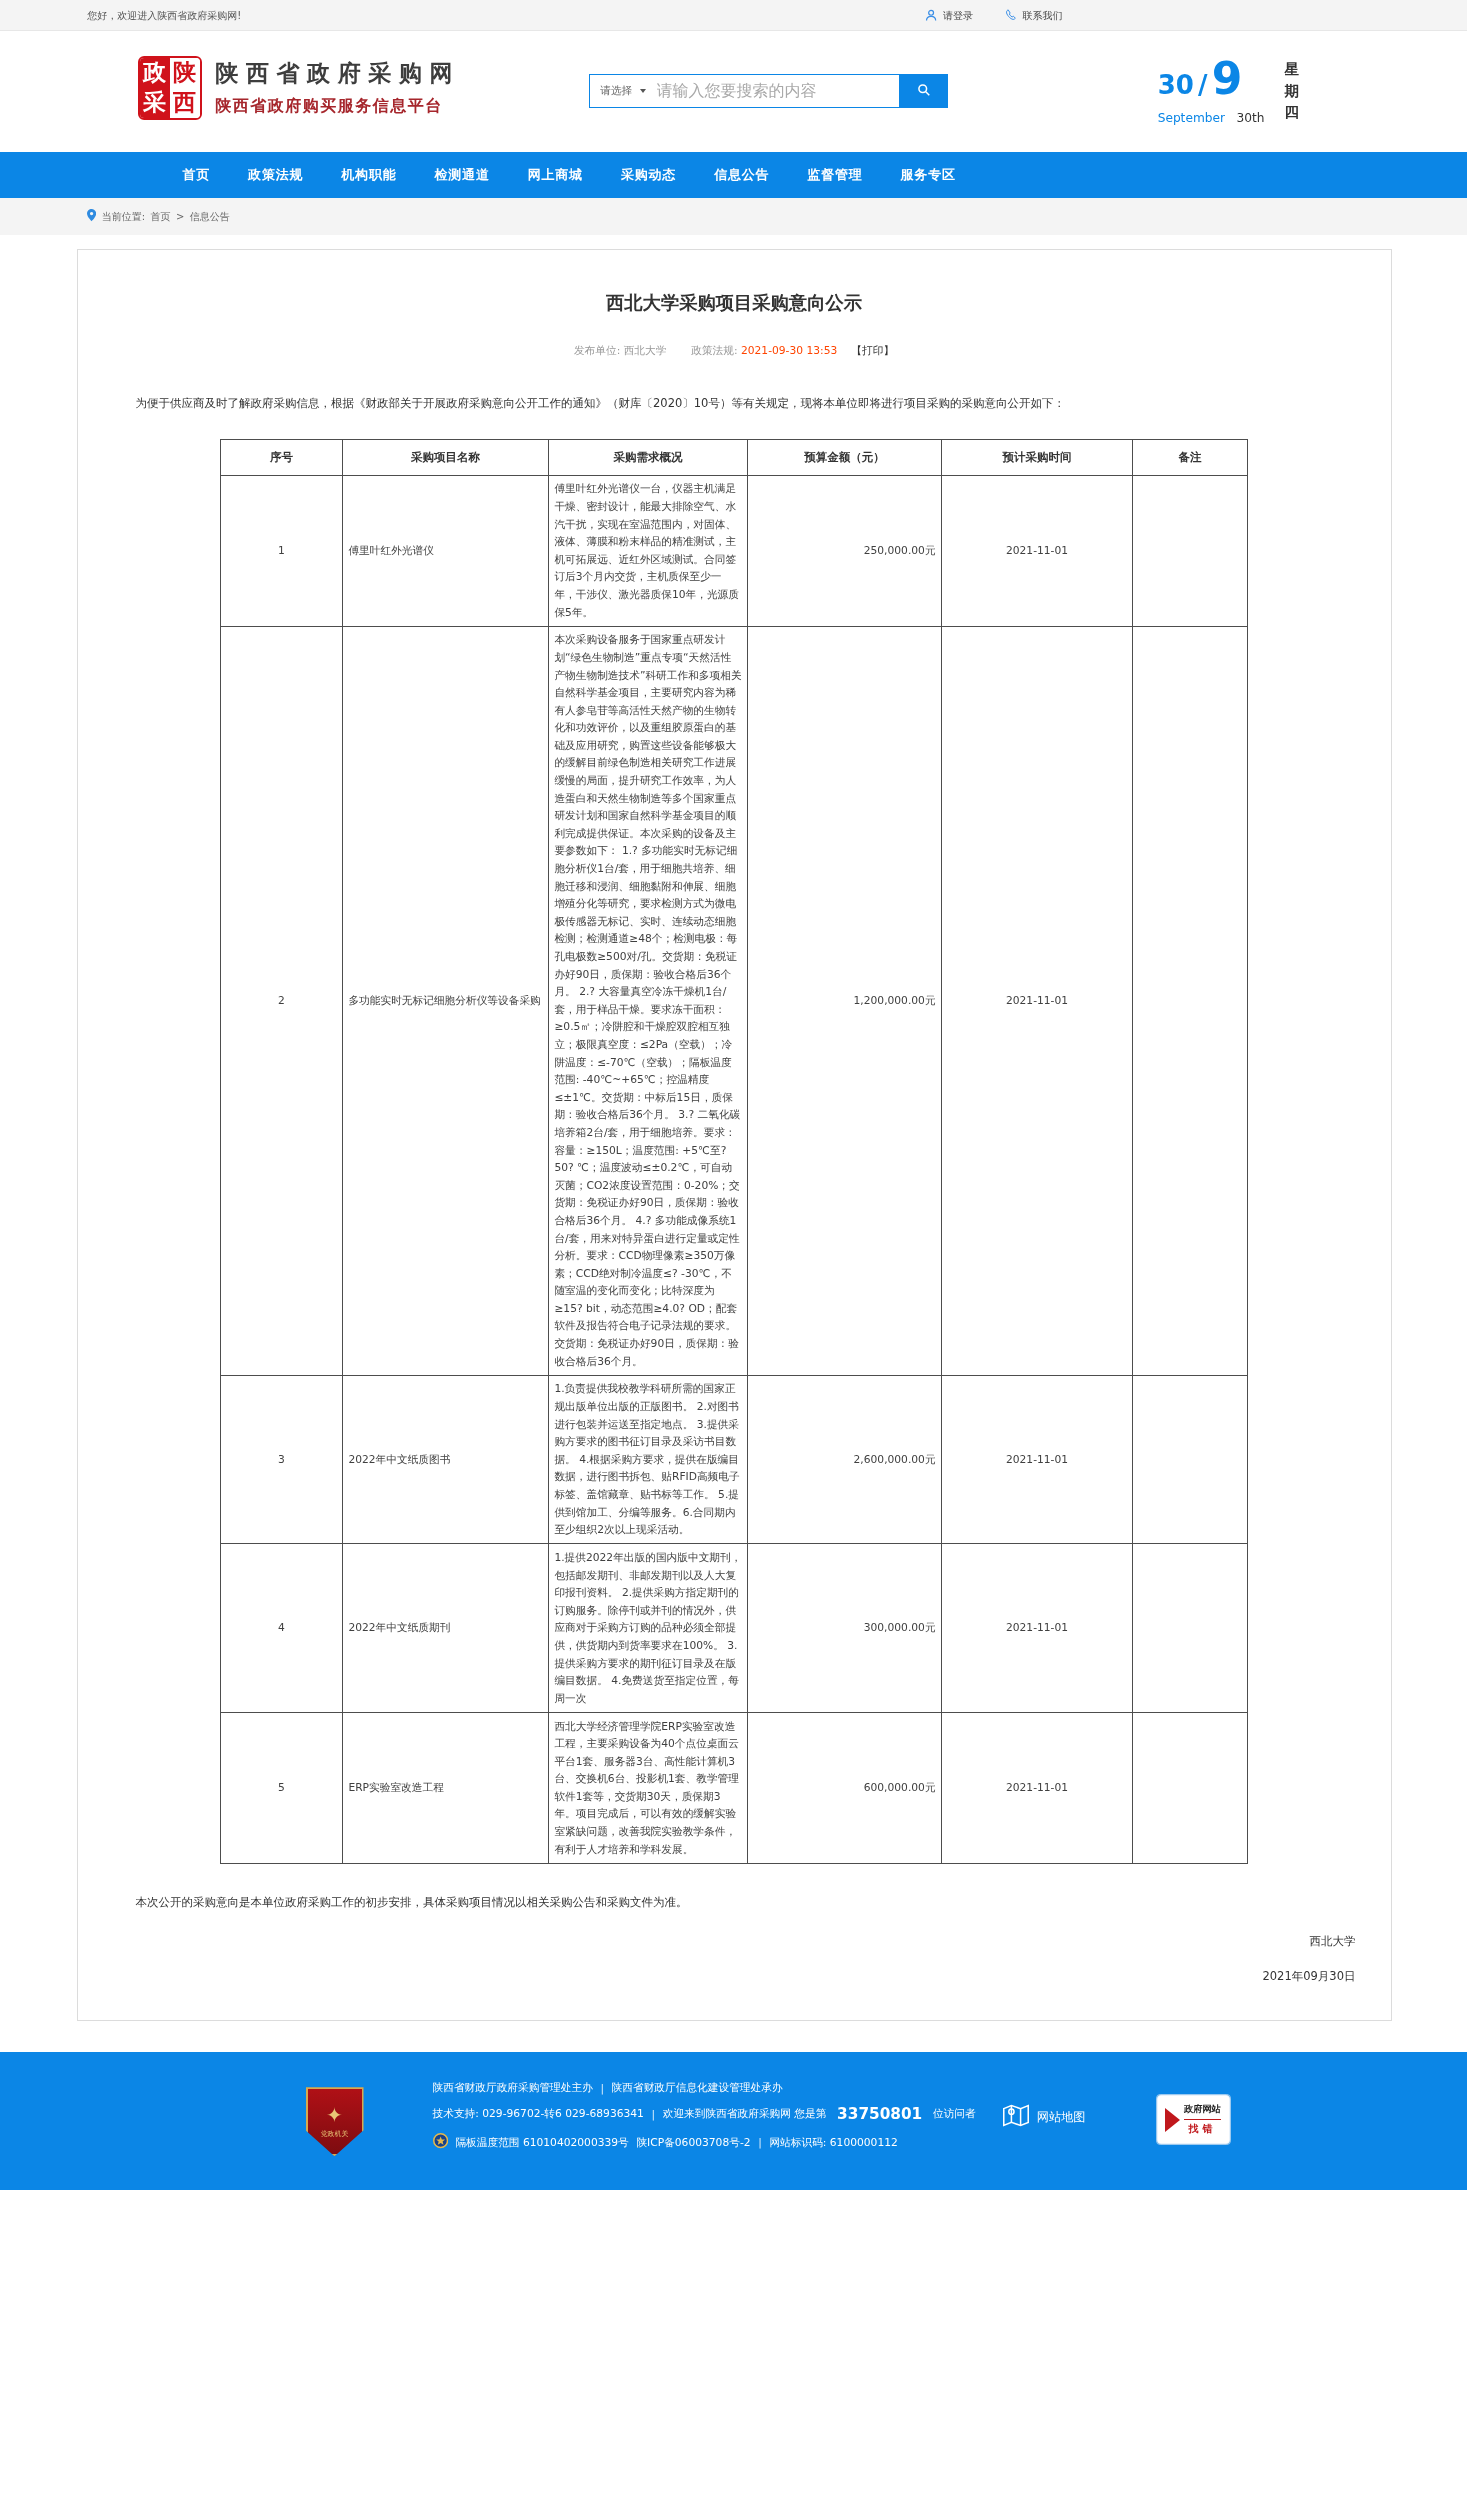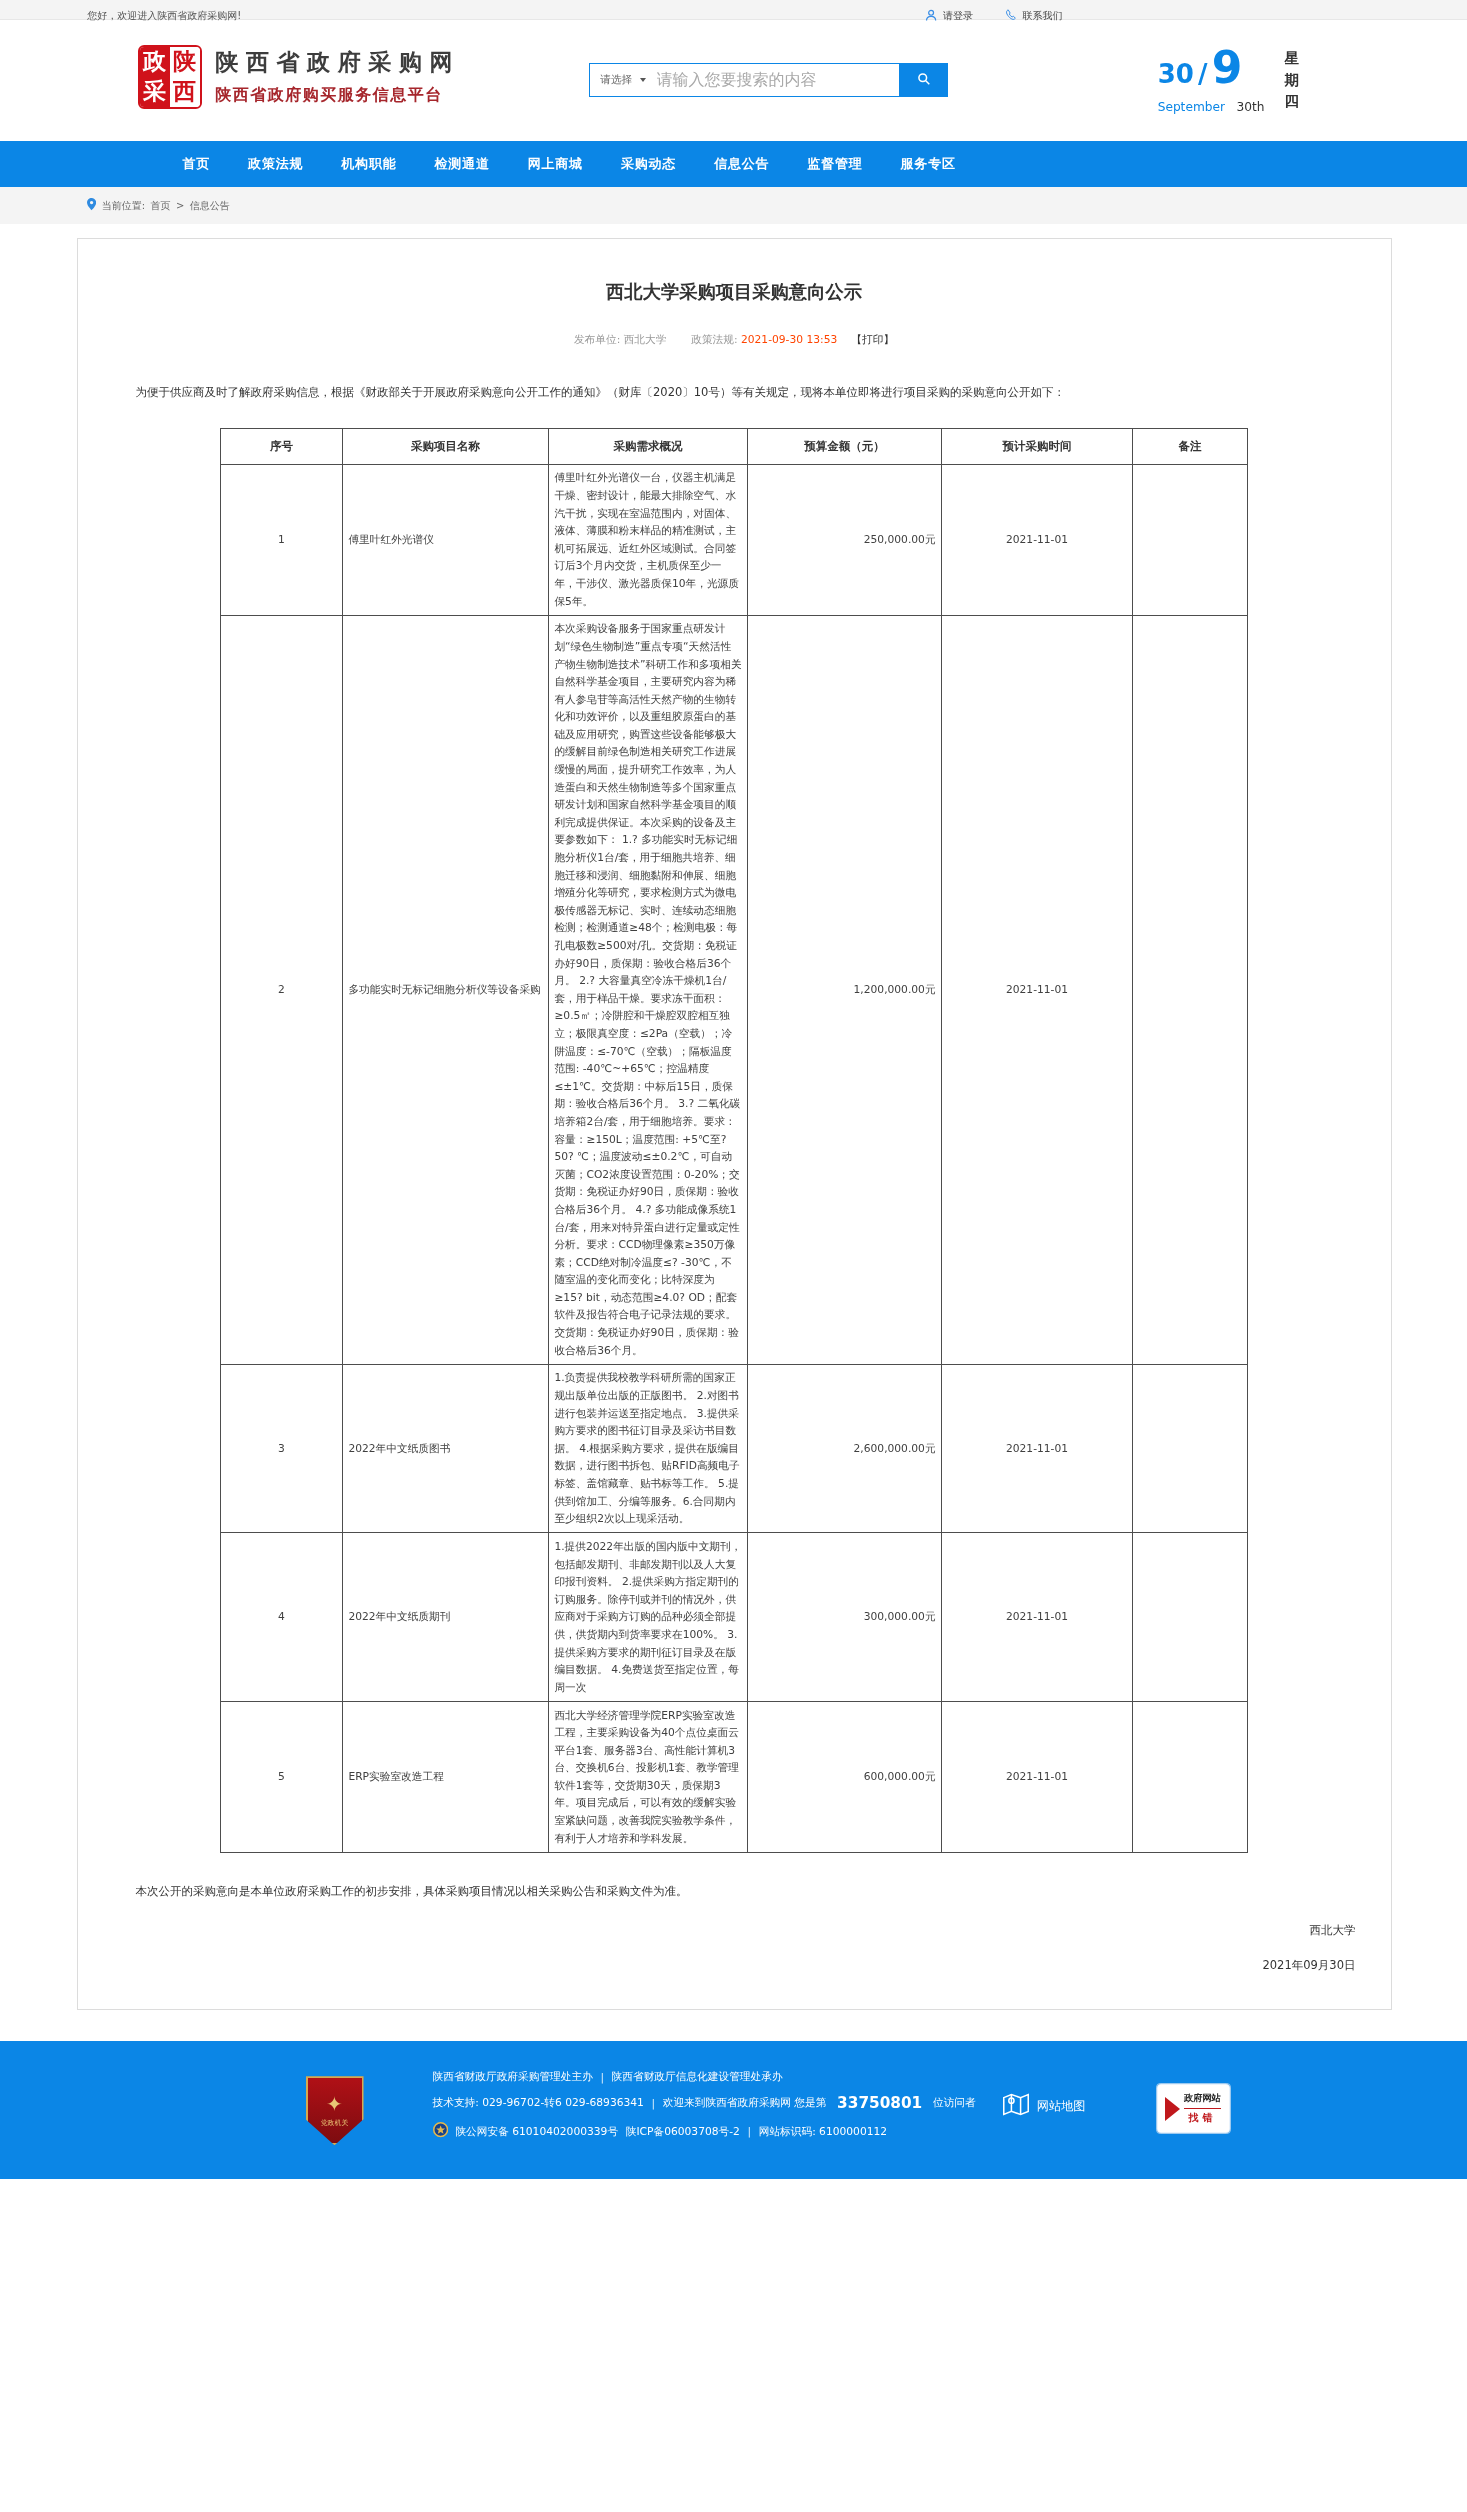--- a/index.html
+++ b/index.html
@@ -1,20 +1,20 @@
 <!DOCTYPE html>
 <html style="font-size:12.2px"><head>
 <meta charset="utf-8">
 <style>
   * { margin:0; padding:0; box-sizing:border-box; }
   body { font-family:"DejaVu Sans","Liberation Sans",sans-serif; background:#fff; color:#333; }
   .page { width:1468px; margin:0 auto; background:#fff; }
 
   
-  .topbar { height:20px; background:#f4f4f4; border-bottom:0.8px solid #e7e7e7; }
+  .topbar { height:31px; background:#f4f4f4; border-bottom:0.8px solid #e7e7e7; }
   .topbar-inner { width:1315px; margin:0 auto; height:31px; display:flex; align-items:center; }
   .welcome { font-size:10px; color:#555; padding-left:10.7px; }
   .topbar-right { margin-left:auto; margin-right:329px; display:flex; align-items:center; gap:32px; }
   .tb-link { display:flex; align-items:center; gap:5.4px; font-size:10px; color:#444; cursor:pointer; }
   .tb-link svg { display:block; }
 
   
   .header { height:121px; background:#fff; }
   .header-inner { width:1315px; margin:0 auto; position:relative; height:121px; }
   .brand { position:absolute; left:61px; top:24.5px; display:flex; align-items:center; gap:13.8px; }
@@ -305,21 +305,21 @@
           <span class="visitor">33750801</span>
           <span>位访问者</span>
         </div>
         <div class="footer-line">
           <span>
             <svg width="15.3" height="15.3" viewBox="0 0 20 20">
                 <circle cx="10" cy="10" r="9" fill="#15418c" stroke="#e3b94e" stroke-width="2"></circle>
                 <polygon points="10,4.5 11.6,8.4 15.8,8.6 12.6,11.2 13.7,15.2 10,13 6.3,15.2 7.4,11.2 4.2,8.6 8.4,8.4" fill="#e3b94e"></polygon>
               </svg>
           </span>
-          <span class="f-linklike">陕公网安备 61010402000339号</span>
+          <span class="f-linklike">隔板温度范围 61010402000339号</span>
           <span class="f-linklike">陕ICP备06003708号-2</span>
           <span class="f-sep">|</span>
           <span>网站标识码: 6100000112</span>
         </div>
       </div>
 
       <div class="sitemap">
         <span>
           <svg width="26" height="23" viewBox="0 0 34 30">
               <path d="M1 6l10-4 12 4 10-4v22l-10 4-12-4-10 4z" fill="none" stroke="#fff" stroke-width="2"></path>

